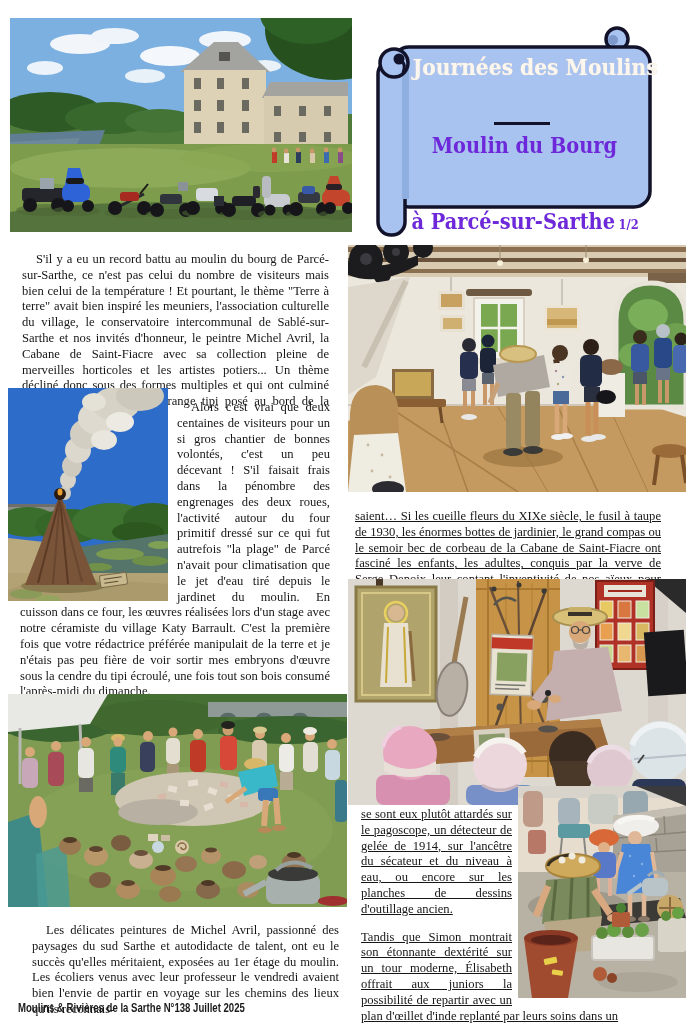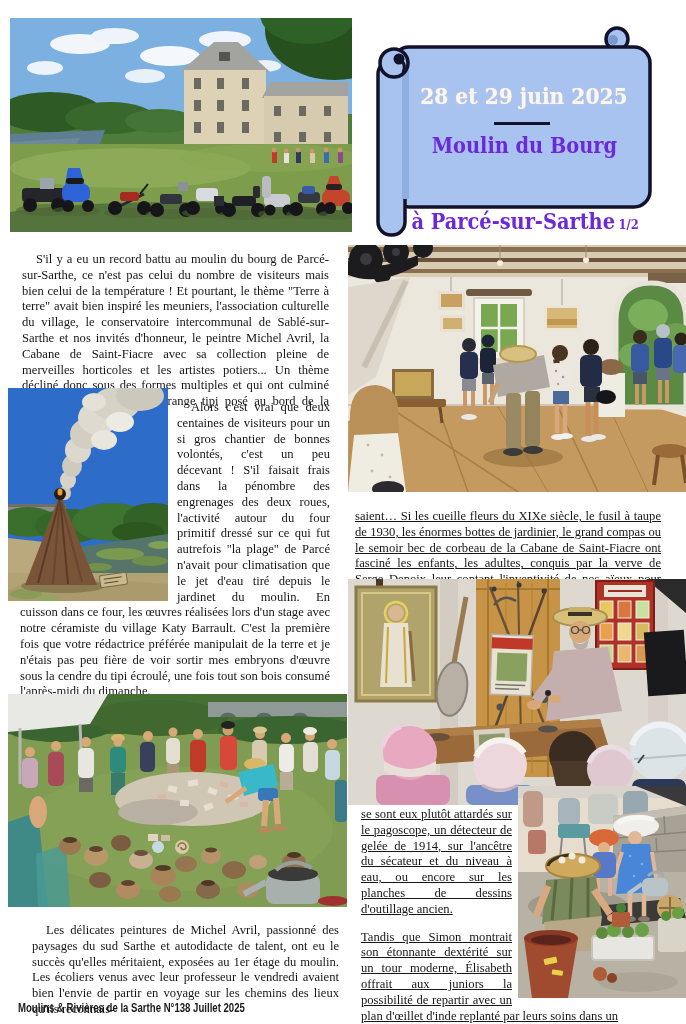--- a/index.html
+++ b/index.html
@@ -151,21 +151,21 @@
 
       <rect x="19" y="22" width="257" height="160" rx="16" fill="#a9c3f0" stroke="#12122a" stroke-width="3.5"></rect>
 
       <rect x="4" y="36" width="27" height="174" rx="13" fill="#a9c3f0" stroke="#12122a" stroke-width="3.5"></rect>
       <rect x="28" y="44" width="7" height="130" fill="#8fafe0"></rect>
 
       <circle cx="20" cy="38" r="14" fill="#a9c3f0" stroke="#12122a" stroke-width="3.5"></circle>
       <circle cx="25" cy="34" r="5.5" fill="#12122a"></circle>
       <path d="M 25 34 q 8 4 4 14" fill="none" stroke="#12122a" stroke-width="3"></path>
     </svg>
-    <div class="line b-title" style="top:57px;"><span>28 et 29 juin 2025</span></div>
+    <div class="line b-title" style="top:28px;"><span>Journées des Moulins</span></div>
     <div class="divider" style="top:97px;"></div>
     <div class="line b-sub" style="top:107px;"><span>Moulin du Bourg</span></div>
     <div class="line b-sub" style="top:135px;margin-top:48px;">
       <span><span>à Parcé-sur-Sarthe</span><span class="b-note">1/2</span></span>
     </div>
   </div>
 
   <div class="textblock ind" style="left:10px;top:240px;width:331px;">
     <p>S'il y a eu un record battu au moulin du bourg de Parcé-sur-Sarthe, ce n'est pas celui du nombre de visiteurs mais bien celui de la température ! Et pourtant, le thème "Terre à terre" avait bien inspiré les meuniers, l'association culturelle du village, le conservatoire intercommunal de Sablé-sur-Sarthe et nos invités d'honneur, le peintre Michel Avril, la Cabane de Saint-Fiacre avec sa collection pleine de merveilles horticoles et les artistes potiers... Un thème décliné donc sous des formes multiples et qui ont culminé avec la mise à feu d'un étrange tipi posé au bord de la rivière.</p>
   </div>

